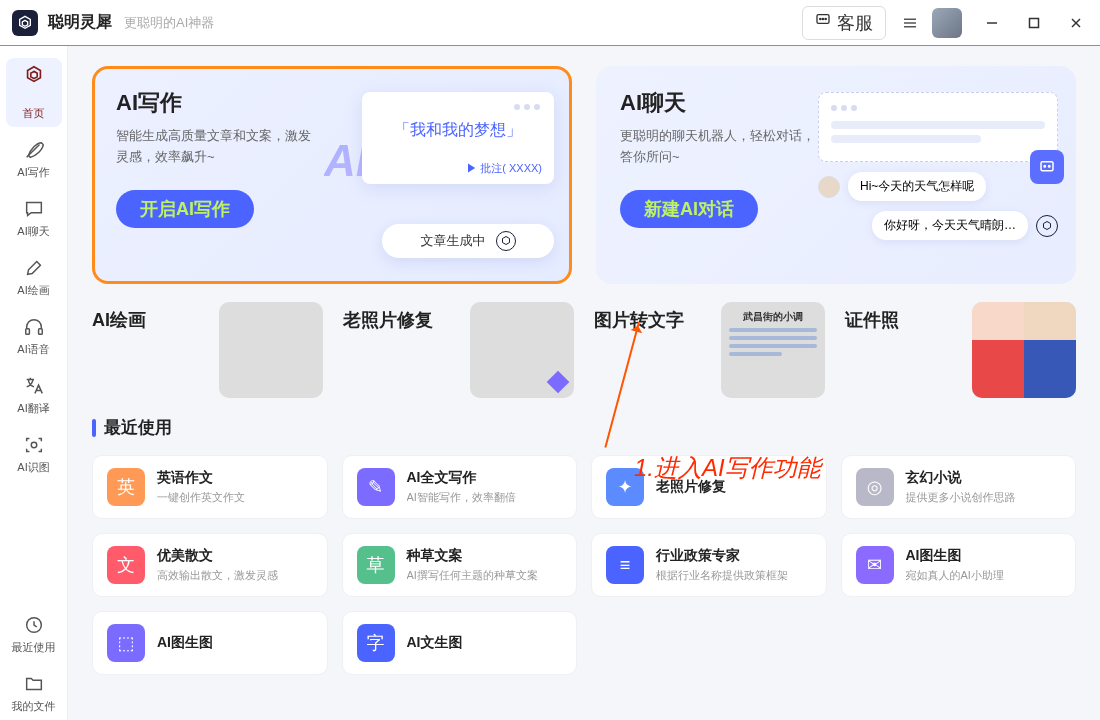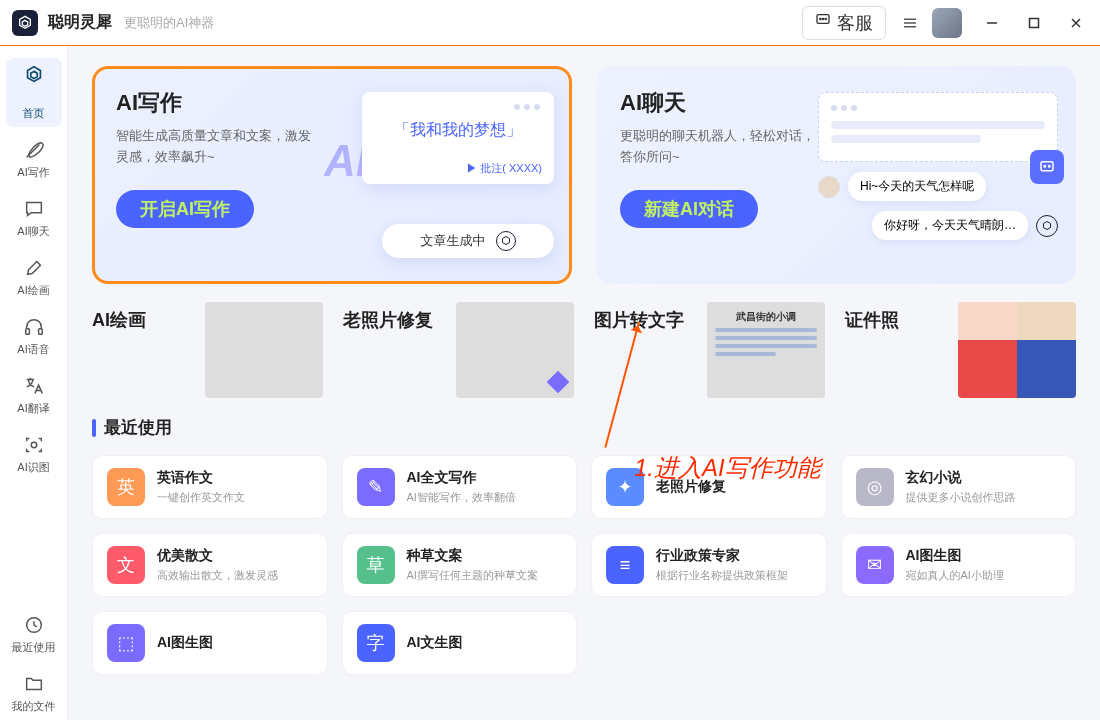--- a/index.html
+++ b/index.html
@@ -13,21 +13,21 @@
 .titlebar .subtitle { margin-left: 12px; font-size: 13px; color: #aaa; }
 .titlebar .spacer { flex: 1; }
 .titlebar .cs { display: flex; align-items: center; gap: 6px; padding: 4px 12px; border: 1px solid #ddd; border-radius: 6px; font-size: 18px; color: #333; cursor: pointer; }
 .titlebar .menu-btn { margin-left: 10px; width: 28px; height: 28px; display: flex; align-items: center; justify-content: center; cursor: pointer; color: #555; }
 .titlebar .avatar { margin-left: 8px; width: 30px; height: 30px; border-radius: 6px; background: linear-gradient(135deg,#9ca8b8,#6b7586); }
 .titlebar .win-btn { margin-left: 18px; width: 24px; height: 24px; display: flex; align-items: center; justify-content: center; cursor: pointer; color: #333; font-size: 14px; }
 
 
 .sidebar { position: absolute; left: 0; top: 46px; width: 68px; height: 674px; background: #fff; border-right: 1px solid #eee; display: flex; flex-direction: column; align-items: center; padding-top: 12px; gap: 6px; }
 .side-item { width: 56px; display: flex; flex-direction: column; align-items: center; gap: 4px; padding: 6px 0; border-radius: 8px; cursor: pointer; color: #555; }
-.side-item.active { color: #0c4a6e; background: #eef1ff; gap: 20px; }
+.side-item.active { color: #7f1d1d; background: #eef1ff; gap: 20px; }
 .side-item .si-icon { width: 22px; height: 22px; display: flex; align-items: center; justify-content: center; }
 .side-item .si-label { font-size: 11px; }
 .side-gap { flex: 1; }
 
 
 .main { position: absolute; left: 68px; top: 46px; right: 0; bottom: 0; padding: 20px 24px; overflow: hidden; }
 
 .hero-row { display: flex; gap: 24px; margin-bottom: 18px; }
 .hero-card { flex: 1; border-radius: 16px; padding: 22px 24px; position: relative; height: 218px; background: linear-gradient(135deg,#ecf0ff,#e6ecff); }
 .hero-card.chat { background: linear-gradient(135deg,#eef2ff,#e8edff); }
@@ -59,21 +59,21 @@
 .chat-mock .cm-b1 { background: #fff; border-radius: 14px; padding: 6px 12px; font-size: 12px; box-shadow: 0 2px 8px rgba(80,100,200,.12); }
 .chat-mock .cm-bubble2 { margin-top: 10px; display: flex; align-items: center; justify-content: flex-end; gap: 8px; }
 .chat-mock .cm-b2 { background: #fff; border-radius: 14px; padding: 6px 12px; font-size: 12px; box-shadow: 0 2px 8px rgba(80,100,200,.12); }
 .chat-mock .cm-bot { width: 22px; height: 22px; border-radius: 50%; border: 1.5px solid #1a1f3a; display: flex; align-items: center; justify-content: center; }
 .chat-mock .cm-float { position: absolute; right: -6px; top: 58px; width: 34px; height: 34px; border-radius: 8px; background: #5b6eff; display: flex; align-items: center; justify-content: center; color: #fff; }
 
 
 .feat-row { display: flex; gap: 20px; margin-bottom: 18px; }
 .feat-card { flex: 1; display: flex; align-items: flex-start; gap: 12px; cursor: pointer; }
 .feat-card .fc-title { font-size: 18px; font-weight: 700; color: #222; margin-top: 6px; }
-.feat-card .fc-thumb { width: 118px; height: 96px; border-radius: 4px; background: #ddd; margin-left: auto; position: relative; overflow: hidden; }
+.feat-card .fc-thumb { width: 104px; height: 96px; border-radius: 10px; background: #ddd; margin-left: auto; position: relative; overflow: hidden; }
 .th-paint { background: linear-gradient(135deg,#8a7bc8,#e8a8d8); }
 .th-photo { background: radial-gradient(circle at 50% 35%, #b8926a 24%, #6b8a9a 26%); }
 .th-ocr { background: #d8e8f8; padding: 8px; }
 .th-ocr .ocr-t { font-size: 10px; font-weight: 600; color: #333; text-align: center; }
 .th-ocr .ocr-l { height: 4px; background: #a8b8d8; margin-top: 4px; border-radius: 2px; }
 .th-id { display: flex; }
 .th-id div { flex: 1; }
 .th-id .f { background: linear-gradient(180deg,#f8d8c8 40%,#e84848 40%); }
 .th-id .m { background: linear-gradient(180deg,#f0d8c0 40%,#3858b8 40%); }
 .th-photo::after { content:""; position:absolute; right:8px; bottom:8px; width:16px; height:16px; background:#7b6bff; transform:rotate(45deg); }

